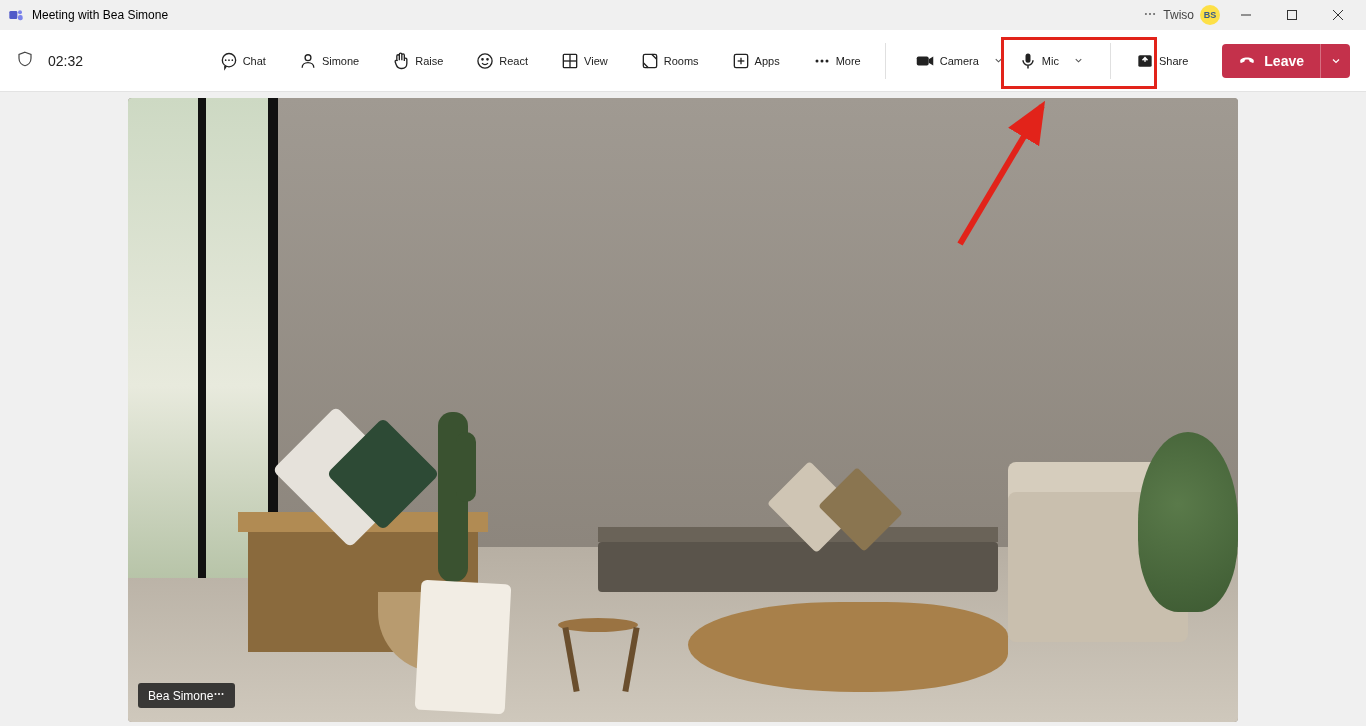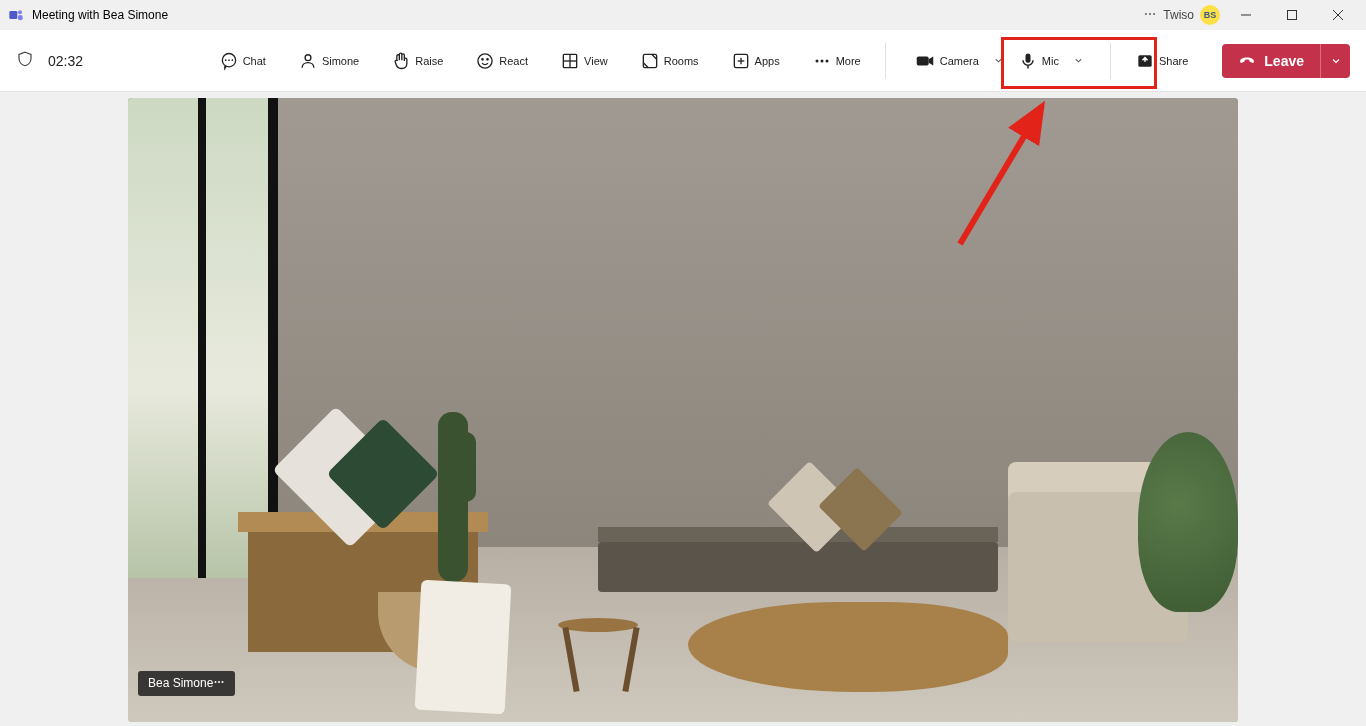--- a/index.html
+++ b/index.html
@@ -115,28 +115,28 @@
     .stool-leg2 { position:absolute; left:500px; bottom:30px; width:6px; height:65px; background:#6a4e2d; transform: rotate(10deg);}
     .plant { position:absolute; right:0px; bottom:110px; width:100px; height:180px; background: radial-gradient(circle at 40% 40%, #5a7a4a, #3d5a32); border-radius:50% 50% 40% 40%; }
     .basket { position:absolute; left:250px; bottom:50px; width:120px; height:80px; background:#b89b6f; border-radius:0 0 60px 60px; }
     .throw { position:absolute; left:290px; bottom:10px; width:90px; height:130px; background:#f2ede4; border-radius:6px; transform: rotate(3deg);}
     .cactus { position:absolute; left:310px; bottom:140px; width:30px; height:170px; background:#3a5230; border-radius:14px; }
     .cactus-arm { position:absolute; left:328px; bottom:220px; width:20px; height:70px; background:#3a5230; border-radius:12px; }
 
     .caption-bar {
       position: absolute;
       left: 10px;
-      bottom: 26px;
+      bottom: 14px;
       background: rgba(30,30,30,0.85);
       color: #fff;
       font-size: 12px;
       padding: 5px 10px;
       border-radius: 3px;
       display: flex;
-      align-items: flex-start;
+      align-items: center;
       gap: 0;
     }
 
     
     .anno-box {
       position: absolute;
       border: 3px solid #e2231a;
       pointer-events: none;
     }
     .anno-arrow {

